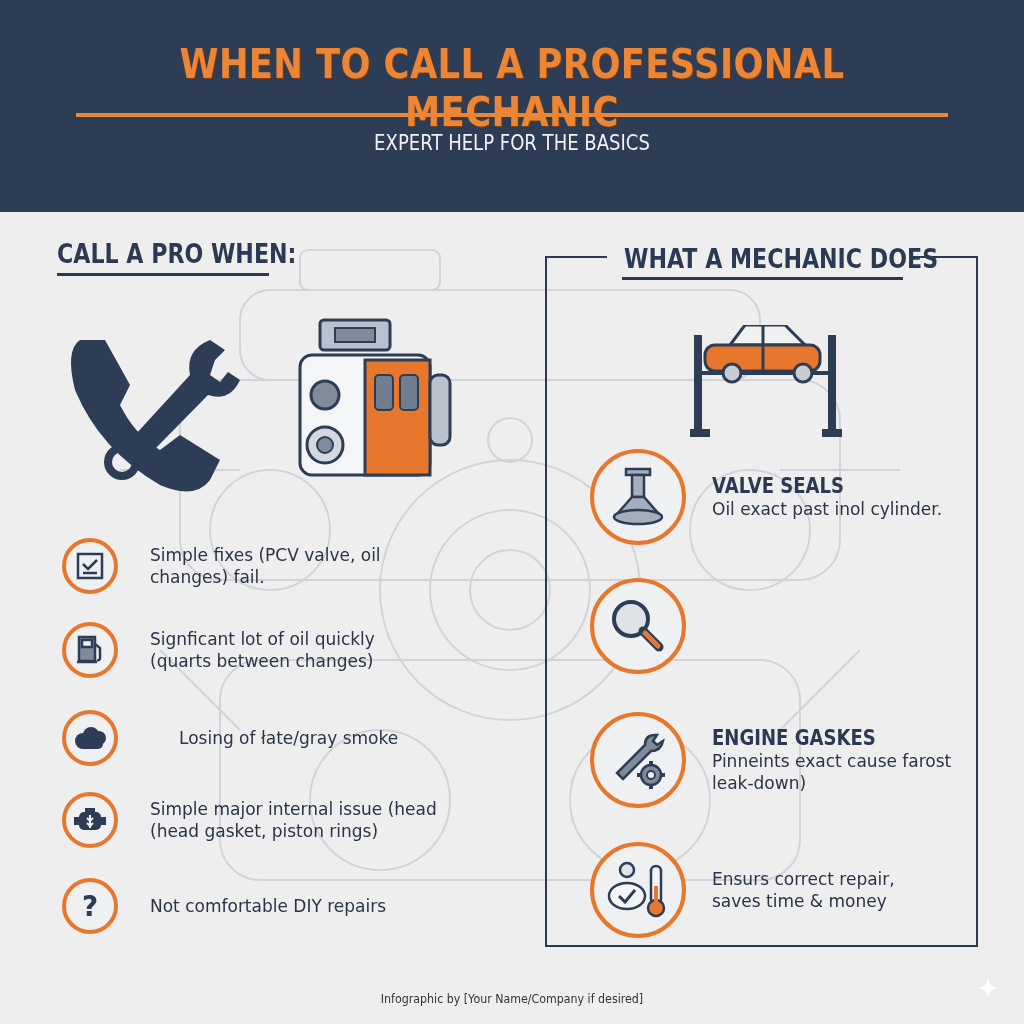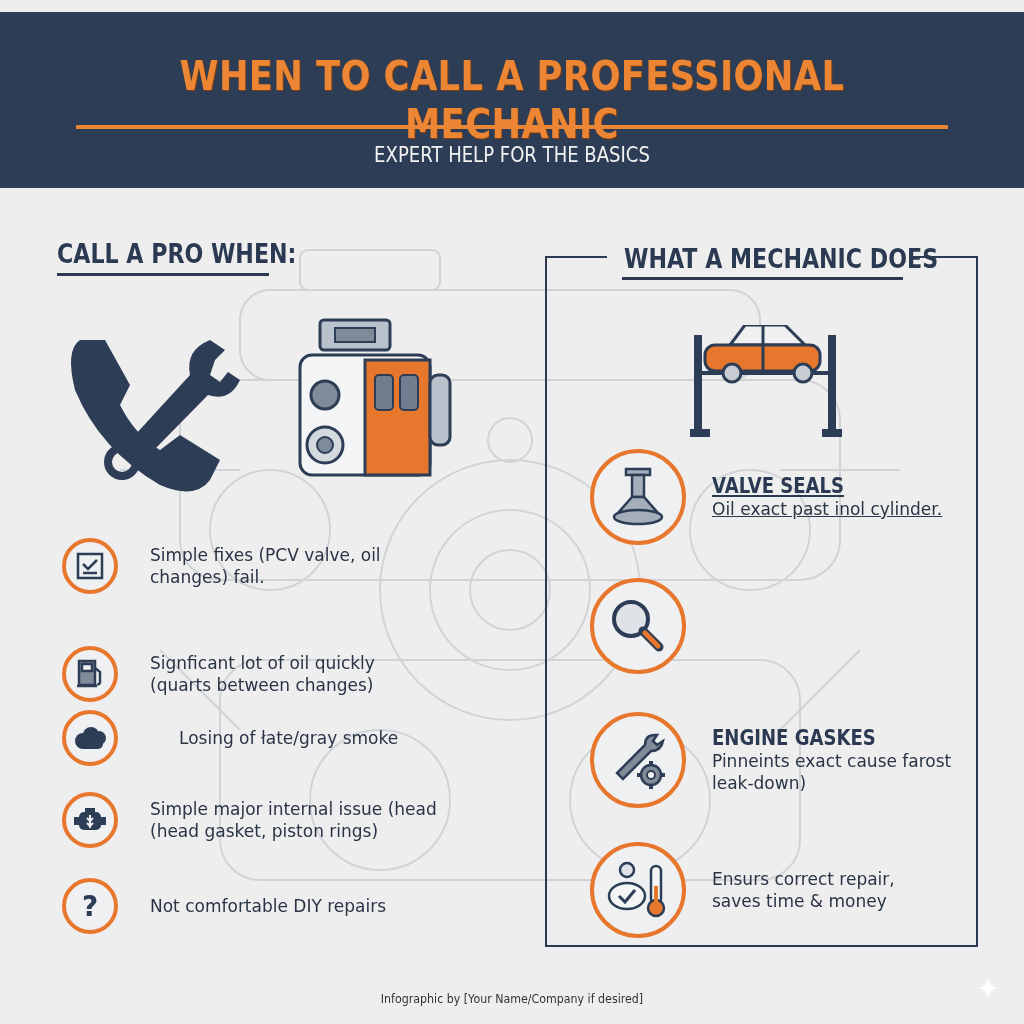--- a/index.html
+++ b/index.html
@@ -4,21 +4,21 @@
 <style>
   * { box-sizing: border-box; margin: 0; padding: 0; }
   html, body { width: 1024px; height: 1024px; overflow: hidden; }
   body {
     background: #eeeeee;
     font-family: "Liberation Sans", "DejaVu Sans", sans-serif;
     position: relative;
     color: #2a3a50;
   }
   .header {
-    position: absolute; left: 0; top: 12px; width: 1024px; height: 176px;
+    position: absolute; left: 0; top: 0; width: 1024px; height: 212px;
     background: #2c3d55;
   }
   .header .title {
     position: absolute; left: 0; top: 40px; width: 1024px; text-align: center;
     font-family: "DejaVu Sans", sans-serif; font-weight: bold;
     font-size: 41px; letter-spacing: 0.5px;
     color: #ec8534;
     transform: scaleX(0.86); transform-origin: center;
     text-shadow: 1px 1px 0 #7a3e12;
   }
@@ -160,21 +160,21 @@
       <path d="M8 13 L13 18 L22 9"></path>
       <path d="M8 22 L22 22"></path>
     </svg>
   </div>
   <div class="item-text">
     <div>Simple fixes (PCV valve, oil</div>
     <div>changes) fail.</div>
   </div>
 </div>
 
-<div class="item" style="left:62px; top:646px;">
+<div class="item" style="left:62px; top:622px;">
   <div class="circle-icon">
     <svg width="30" height="32" viewBox="0 0 30 32" fill="none" stroke="#2c3d55" stroke-width="2.5">
       <rect x="4" y="3" width="16" height="24" fill="#7f8b99"></rect>
       <rect x="7" y="6" width="10" height="7" fill="#eef0f2"></rect>
       <path d="M2 28 L22 28"></path>
       <path d="M20 10 L25 14 L25 24 Q25 27 22 26"></path>
     </svg>
   </div>
   <div class="item-text">
     <div>Signficant lot of oil quickly</div>
@@ -234,21 +234,21 @@
   <rect x="132" y="104" width="20" height="8" fill="#2c3d55"></rect>
   <rect x="10" y="46" width="130" height="4" fill="#2c3d55"></rect>
   <path d="M40 20 L55 0 L95 0 L115 20 Z" fill="#f0f0f0" stroke="#2c3d55" stroke-width="3"></path>
   <path d="M73 0 L73 40" stroke="#2c3d55" stroke-width="3"></path>
   <rect x="15" y="20" width="115" height="26" rx="10" fill="#e8772e" stroke="#2c3d55" stroke-width="3"></rect>
   <path d="M73 20 L73 46" stroke="#2c3d55" stroke-width="3"></path>
   <circle cx="42" cy="48" r="9" fill="#c8cdd3" stroke="#2c3d55" stroke-width="3"></circle>
   <circle cx="113" cy="48" r="9" fill="#c8cdd3" stroke="#2c3d55" stroke-width="3"></circle>
 </svg>
 
-<div class="item right" style="left:590px; top:449px;text-decoration:underline;">
+<div class="item right" style="left:590px; top:449px;">
   <div class="circle-icon big">
     <svg width="56" height="60" viewBox="0 0 56 60" fill="#a4afbb" stroke="#2c3d55" stroke-width="2.5">
       <rect x="16" y="2" width="24" height="6"></rect>
       <rect x="22" y="8" width="12" height="22"></rect>
       <path d="M22 30 L8 46 L48 46 L34 30 Z"></path>
       <ellipse cx="28" cy="50" rx="24" ry="7"></ellipse>
     </svg>
   </div>
   <div class="item-text">
     <div class="item-title">VALVE SEALS</div>

